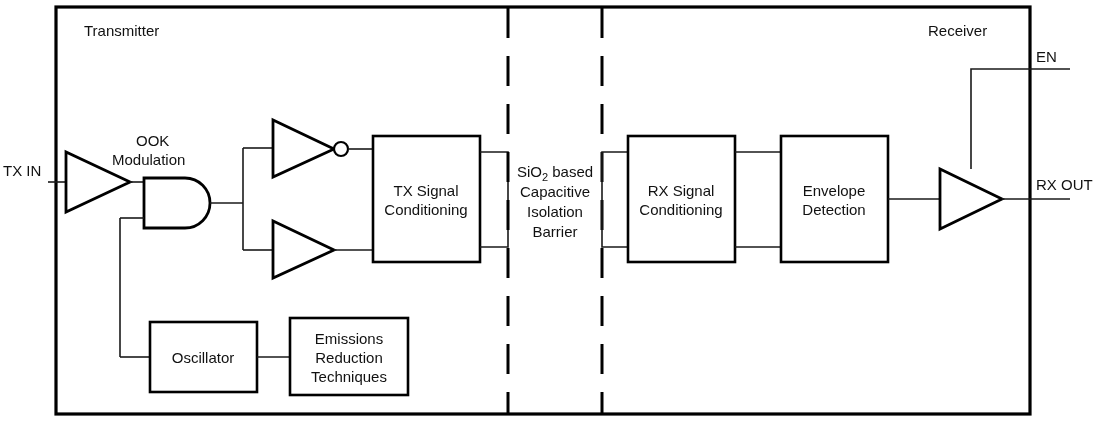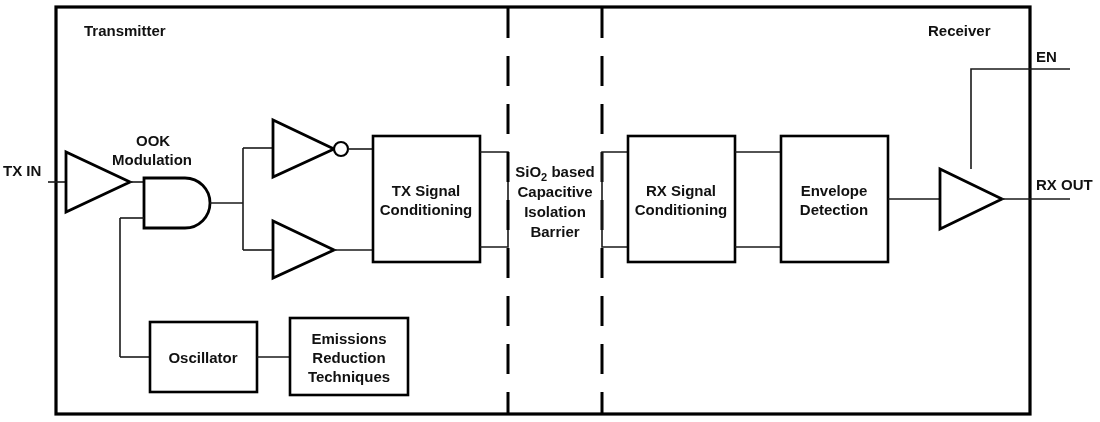--- a/index.html
+++ b/index.html
@@ -9,21 +9,20 @@
   }
   body {
     font-family: "Liberation Sans", sans-serif;
   }
   #stage {
     position: relative;
     width: 1100px;
     height: 422px;
     background: #ffffff;
     overflow: hidden;
-    font-weight: bold;
   }
   svg.diagram {
     position: absolute;
     left: 0;
     top: 0;
     width: 1100px;
     height: 422px;
     display: block;
   }
   .lbl {

